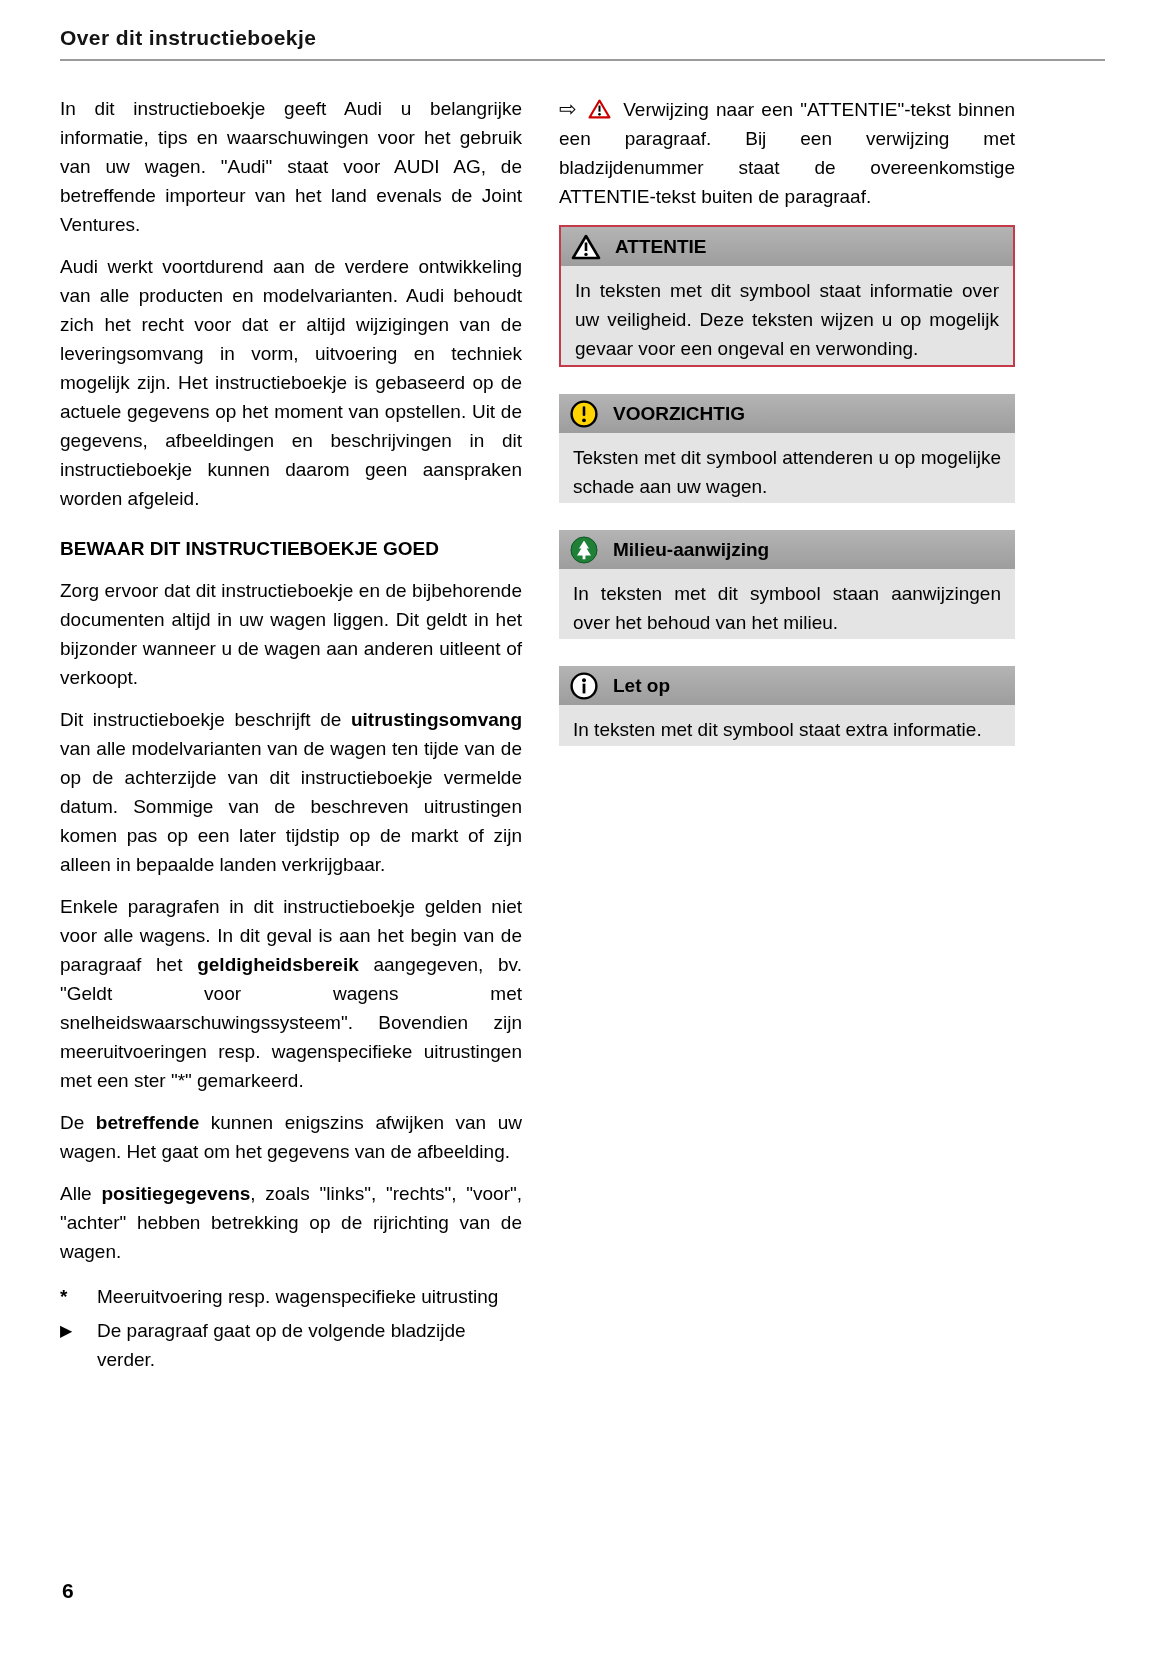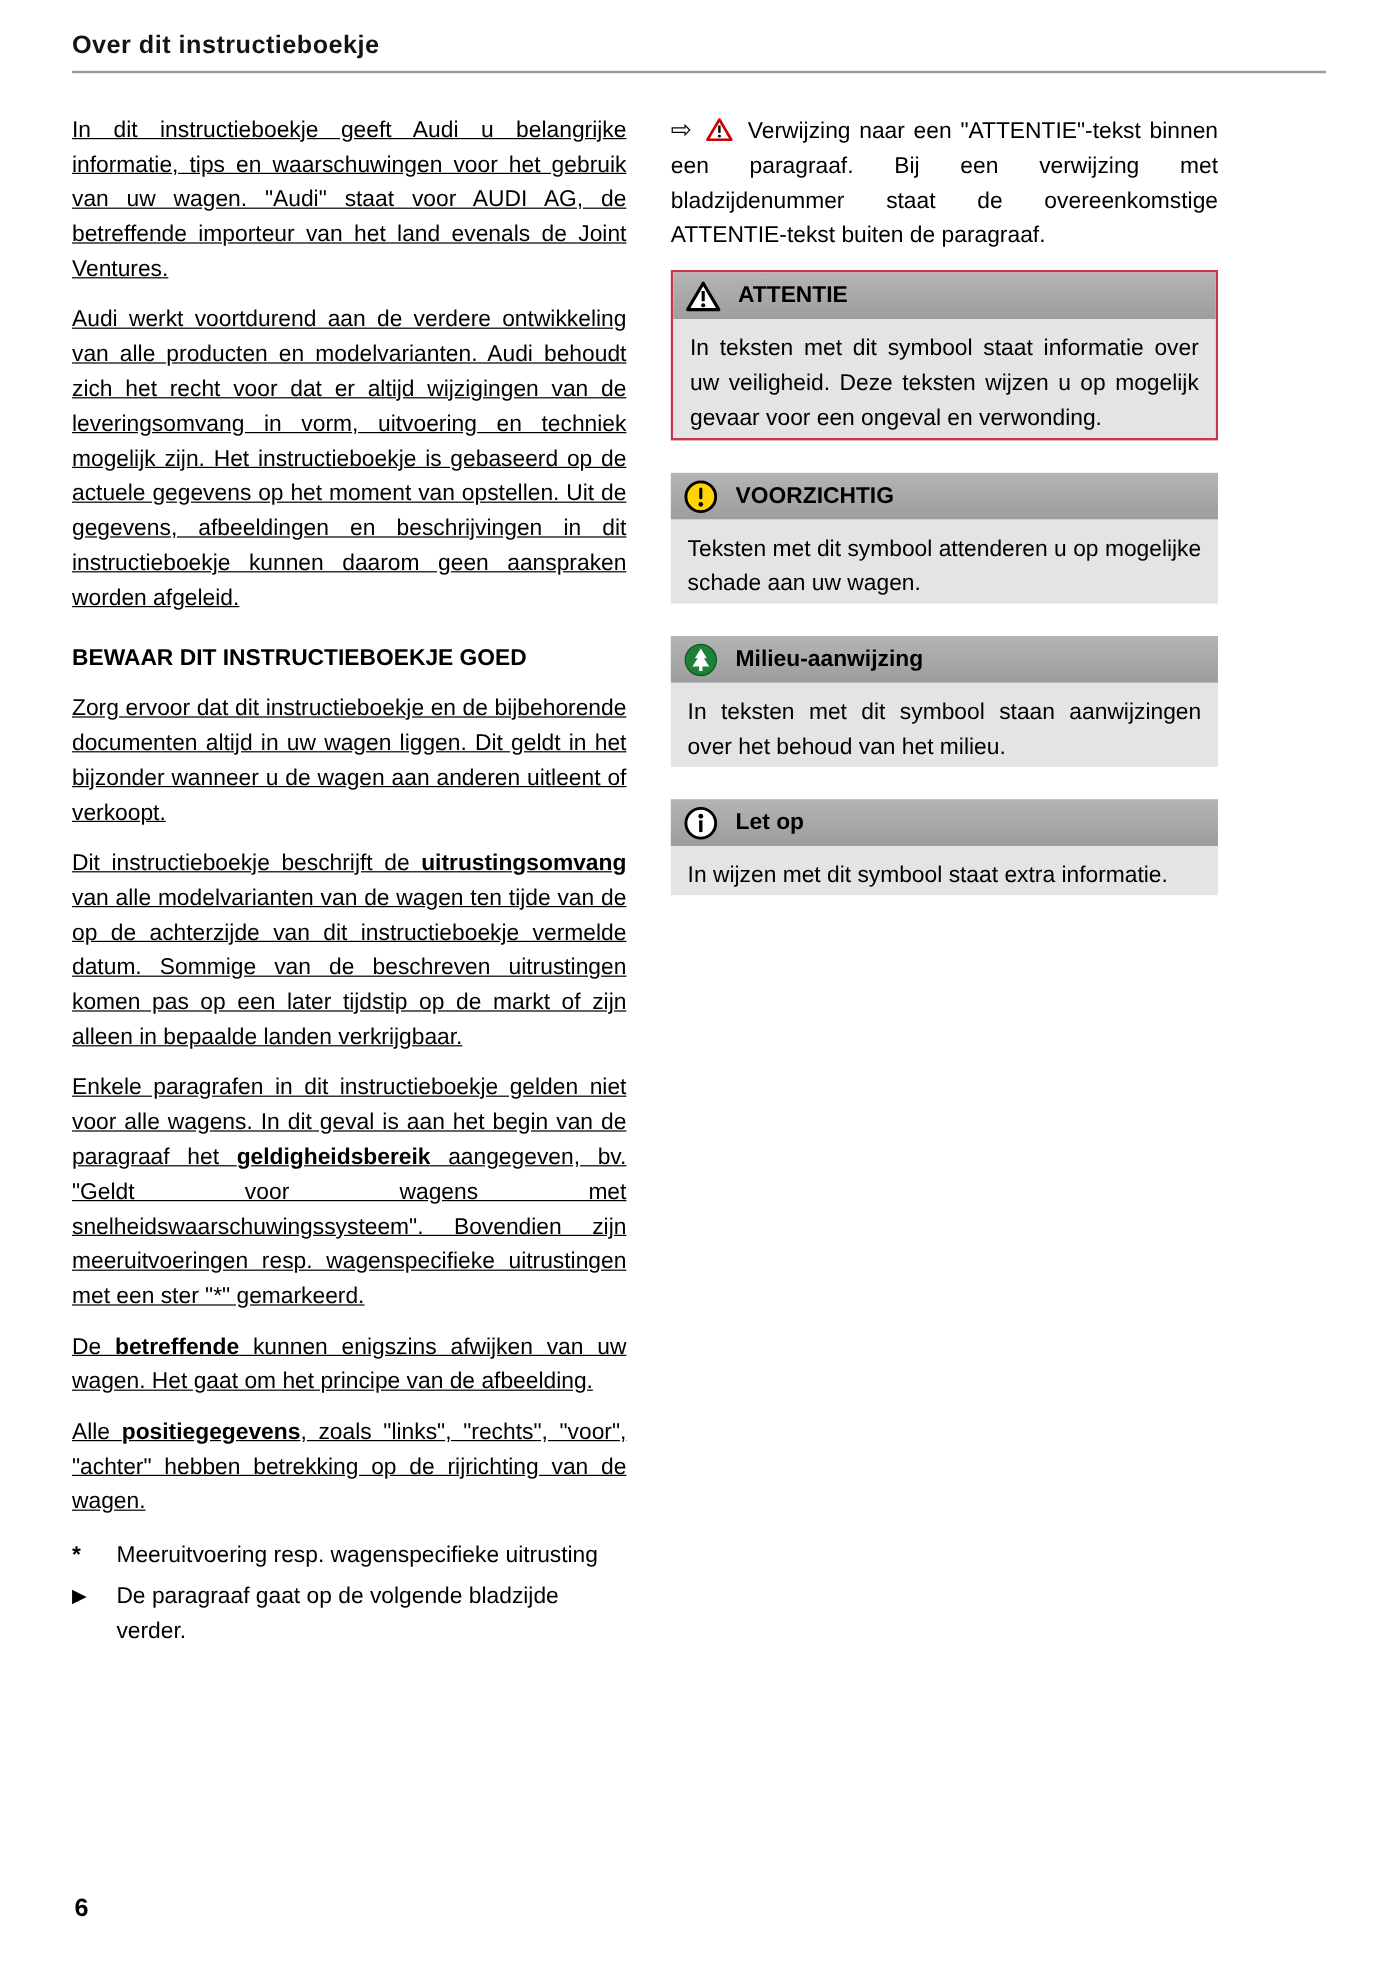--- a/index.html
+++ b/index.html
@@ -19,21 +19,21 @@
     letter-spacing:0.4px; padding-bottom:9px;
   }
   .rule { border-top:2px solid #9b9b9b; margin-bottom:33px; }
 
   .columns { display:flex; gap:37px; align-items:flex-start; }
   .col-left  { width:462px; flex:none; }
   .col-right { width:456px; flex:none; }
 
   p.body {
     font-size:19px; line-height:29px;
-    text-align:justify; margin-bottom:13px;text-decoration:underline;
+    text-align:justify; margin-bottom:13px;
   }
   p.body b { font-weight:bold; }
 
   h2.sub {
     font-size:19px; line-height:29px; font-weight:bold;
     margin:21px 0 13px 0;
   }
 
   .legend { margin-top:16px; }
   .legend-item { display:flex; font-size:19px; line-height:29px; margin-bottom:5px; }
@@ -83,21 +83,21 @@
 
     <section class="col-left">
       <p class="body"><span>In dit instructieboekje geeft Audi u belangrijke informatie, tips en waarschuwingen voor het gebruik van uw wagen. "Audi" staat voor AUDI AG, de betreffende importeur van het land evenals de Joint Ventures.</span></p>
       <p class="body"><span>Audi werkt voortdurend aan de verdere ontwikkeling van alle producten en modelvarianten. Audi behoudt zich het recht voor dat er altijd wijzigingen van de leveringsomvang in vorm, uitvoering en techniek mogelijk zijn. Het instructieboekje is gebaseerd op de actuele gegevens op het moment van opstellen. Uit de gegevens, afbeeldingen en beschrijvingen in dit instructieboekje kunnen daarom geen aanspraken worden afgeleid.</span></p>
 
       <h2 class="sub">BEWAAR DIT INSTRUCTIEBOEKJE GOED</h2>
 
       <p class="body"><span>Zorg ervoor dat dit instructieboekje en de bijbehorende documenten altijd in uw wagen liggen. Dit geldt in het bijzonder wanneer u de wagen aan anderen uitleent of verkoopt.</span></p>
       <p class="body"><span>Dit instructieboekje beschrijft de </span><b>uitrustingsomvang</b><span> van alle modelvarianten van de wagen ten tijde van de op de achterzijde van dit instructieboekje vermelde datum. Sommige van de beschreven uitrustingen komen pas op een later tijdstip op de markt of zijn alleen in bepaalde landen verkrijgbaar.</span></p>
       <p class="body"><span>Enkele paragrafen in dit instructieboekje gelden niet voor alle wagens. In dit geval is aan het begin van de paragraaf het </span><b>geldigheidsbereik</b><span> aangegeven, bv. "Geldt voor wagens met snelheidswaarschuwingssysteem". Bovendien zijn meeruitvoeringen resp. wagenspecifieke uitrustingen met een ster "*" gemarkeerd.</span></p>
-      <p class="body"><span>De </span><b>betreffende</b><span> kunnen enigszins afwijken van uw wagen. Het gaat om het principe van de afbeelding.</span></p>
+      <p class="body"><span>De </span><b>betreffende</b><span> kunnen enigszins afwijken van uw wagen. Het gaat om het gegevens van de afbeelding.</span></p>
       <p class="body"><span>Alle </span><b>positiegegevens</b><span>, zoals "links", "rechts", "voor", "achter" hebben betrekking op de rijrichting van de wagen.</span></p>
 
       <div class="legend">
         <div class="legend-item">
           <span class="legend-marker">*</span>
           <span class="legend-text">Meeruitvoering resp. wagenspecifieke uitrusting</span>
         </div>
         <div class="legend-item">
           <span class="legend-marker tri">▶</span>
           <span class="legend-text">De paragraaf gaat op de volgende bladzijde verder.</span>
@@ -162,21 +162,21 @@
         <div class="notice-header">
           <span class="hdr-icon">
             <svg viewBox="0 0 28 28" width="28" height="28" aria-hidden="true">
                 <circle cx="14" cy="14" r="12.4" fill="#fff" stroke="#000" stroke-width="2.4"></circle>
                 <circle cx="14" cy="8.2" r="2" fill="#000"></circle>
                 <rect x="12.6" y="11.6" width="2.8" height="9.8" fill="#000"></rect>
               </svg>
           </span>
           <span class="notice-title">Let op</span>
         </div>
-        <div class="notice-body">In wijzen met dit symbool staat extra informatie.</div>
+        <div class="notice-body">In teksten met dit symbool staat extra informatie.</div>
       </div>
 
     </section>
   </main>
 
   <footer class="page-footer">
     <span>6</span>
   </footer>
 
 </div>

